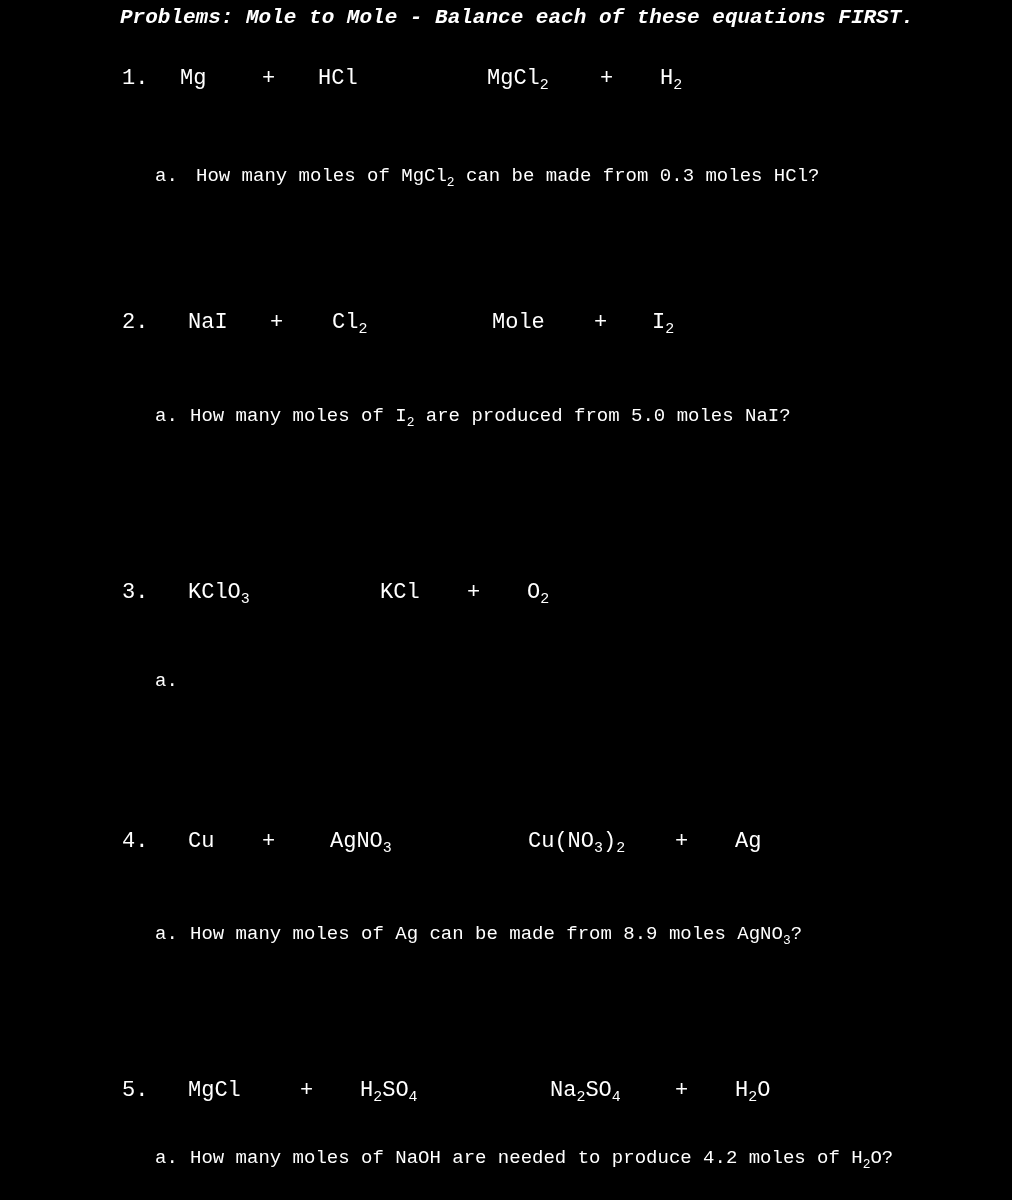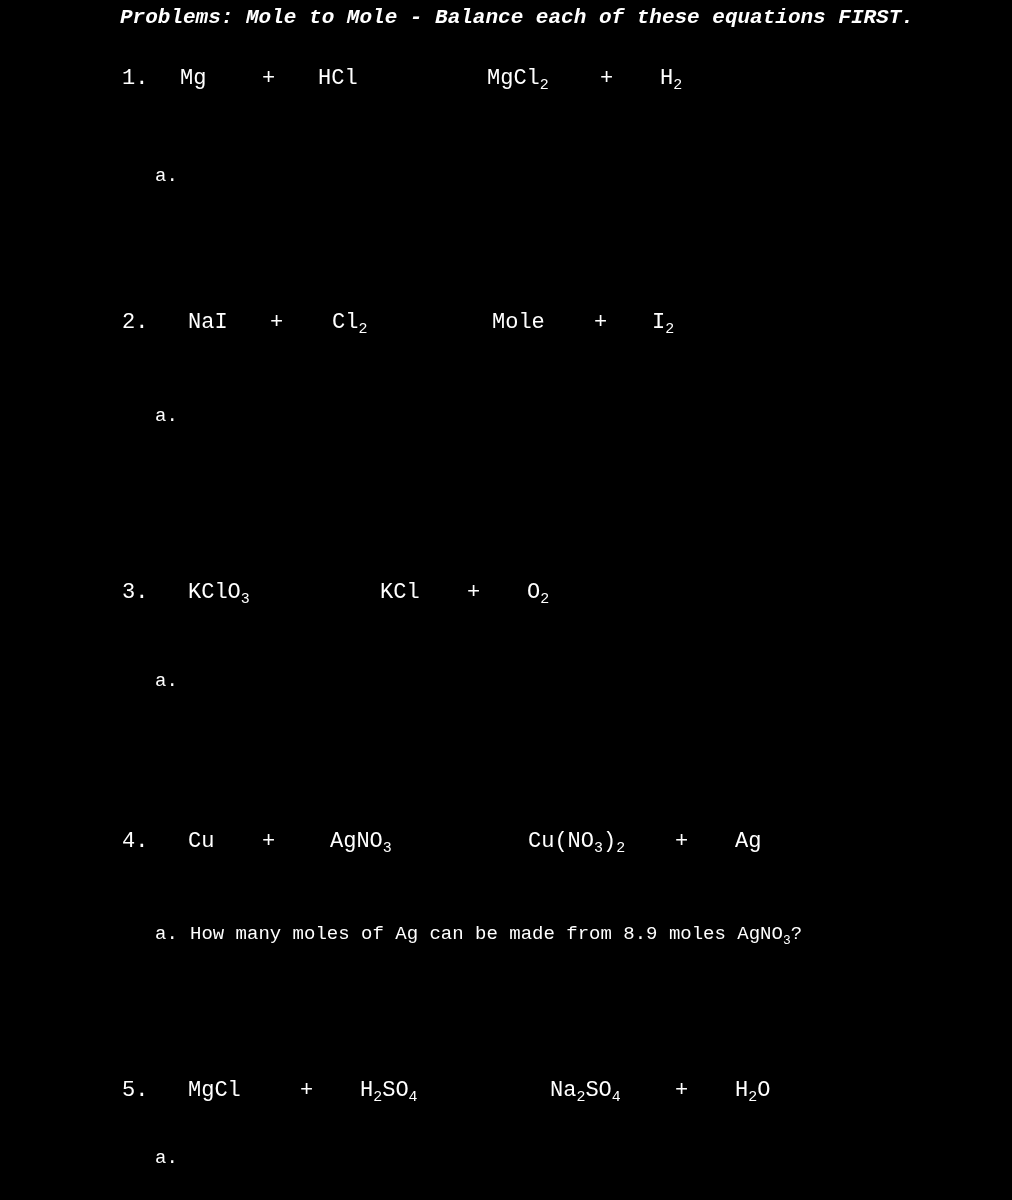--- a/index.html
+++ b/index.html
@@ -48,33 +48,35 @@
     <span style="left:122px">1.</span>
     <span style="left:180px">Mg</span>
     <span style="left:262px">+</span>
     <span style="left:318px">HCl</span>
     <span style="left:487px">MgCl<sub>2</sub></span>
     <span style="left:600px">+</span>
     <span style="left:660px">H<sub>2</sub></span>
   </div>
   <div class="row q" style="top:165px">
     <span style="left:155px">a.</span>
+    <span style="left:196px">How many moles of MgCl<sub>2</sub> can be made from 0.3 moles HCl?</span>
   </div>
 
   <div class="row eq" style="top:310px">
     <span style="left:122px">2.</span>
     <span style="left:188px">NaI</span>
     <span style="left:270px">+</span>
     <span style="left:332px">Cl<sub>2</sub></span>
     <span style="left:492px">Mole</span>
     <span style="left:594px">+</span>
     <span style="left:652px">I<sub>2</sub></span>
   </div>
   <div class="row q" style="top:405px">
     <span style="left:155px">a.</span>
+    <span style="left:190px">How many moles of I<sub>2</sub> are produced from 5.0 moles NaI?</span>
   </div>
 
   <div class="row eq" style="top:580px">
     <span style="left:122px">3.</span>
     <span style="left:188px">KClO<sub>3</sub></span>
     <span style="left:380px">KCl</span>
     <span style="left:467px">+</span>
     <span style="left:527px">O<sub>2</sub></span>
   </div>
   <div class="row q" style="top:670px">
@@ -99,15 +101,16 @@
     <span style="left:122px">5.</span>
     <span style="left:188px">MgCl</span>
     <span style="left:300px">+</span>
     <span style="left:360px">H<sub>2</sub>SO<sub>4</sub></span>
     <span style="left:550px">Na<sub>2</sub>SO<sub>4</sub></span>
     <span style="left:675px">+</span>
     <span style="left:735px">H<sub>2</sub>O</span>
   </div>
   <div class="row q" style="top:1147px">
     <span style="left:155px">a.</span>
+    <span style="left:190px">How many moles of NaOH are needed to produce 4.2 moles of H<sub>2</sub>O?</span>
   </div>
 
 </div>
 
 </body></html>

